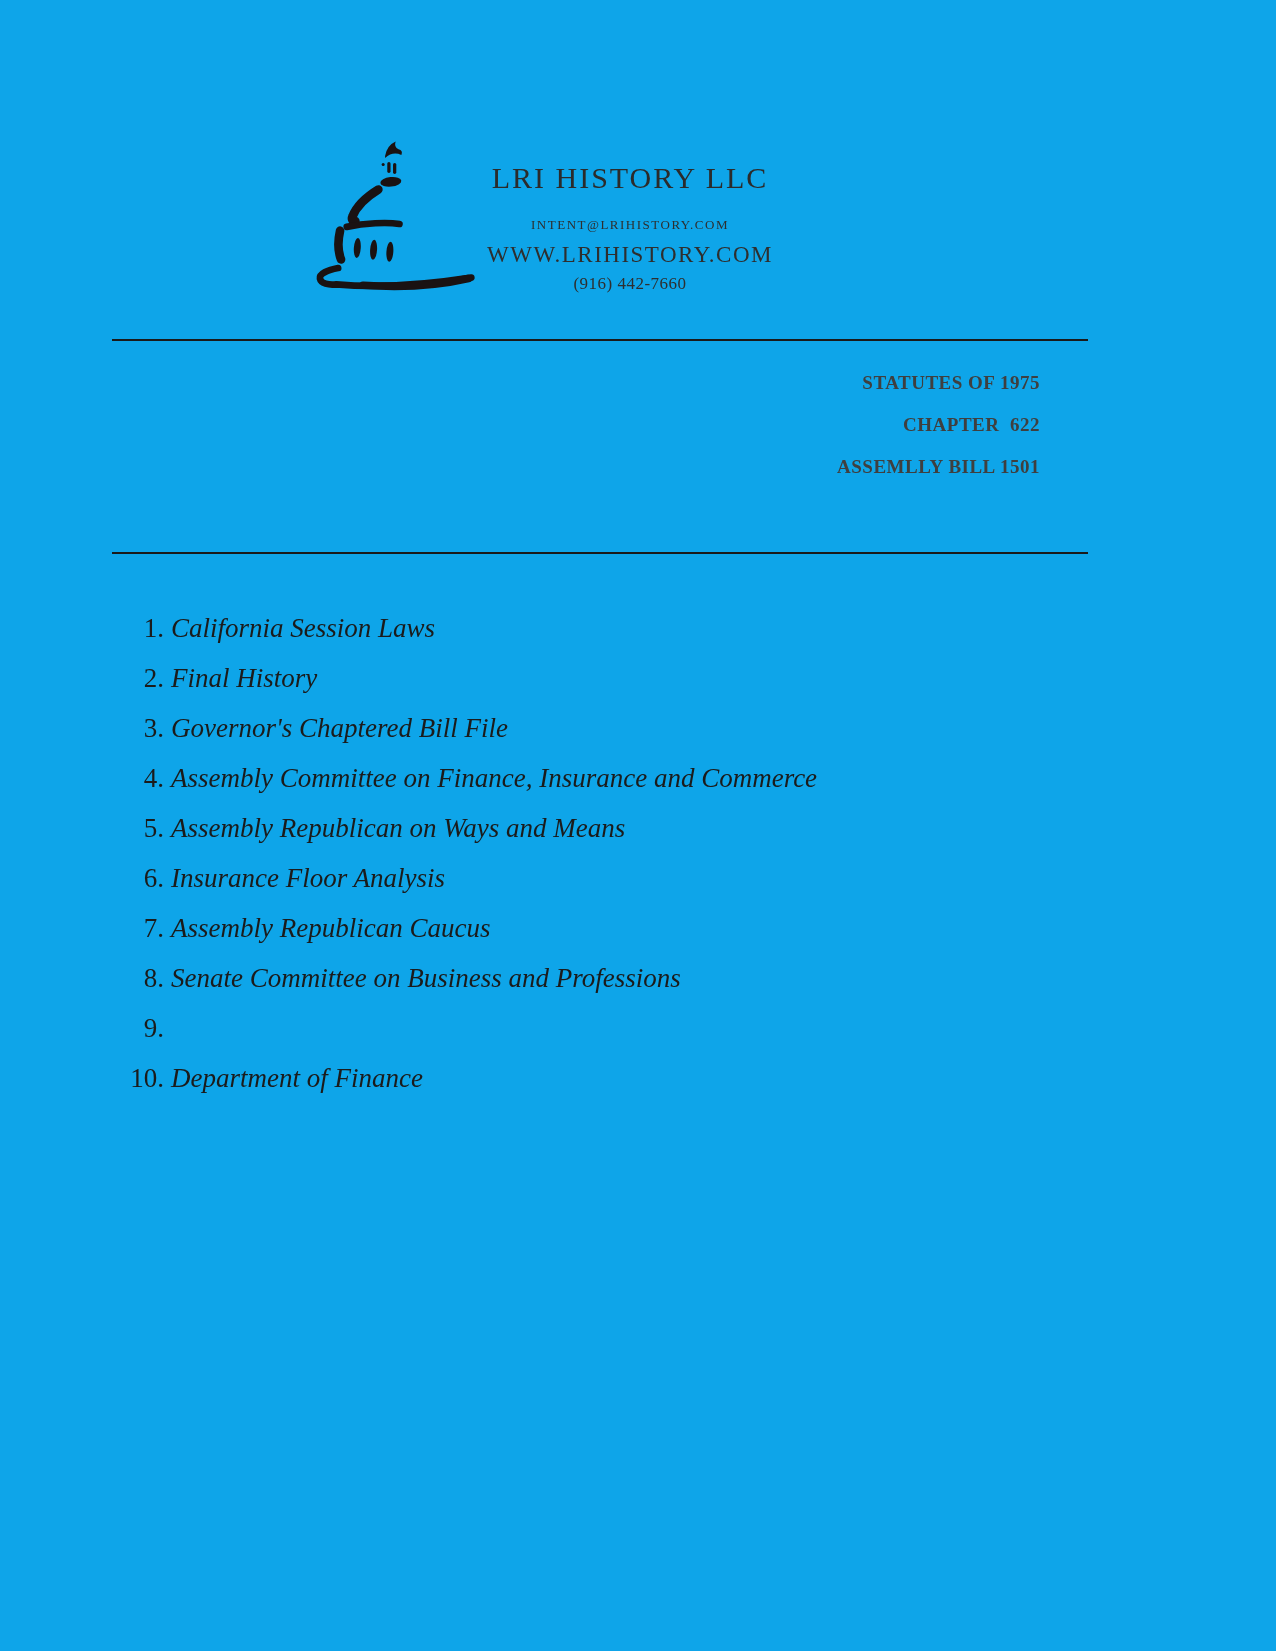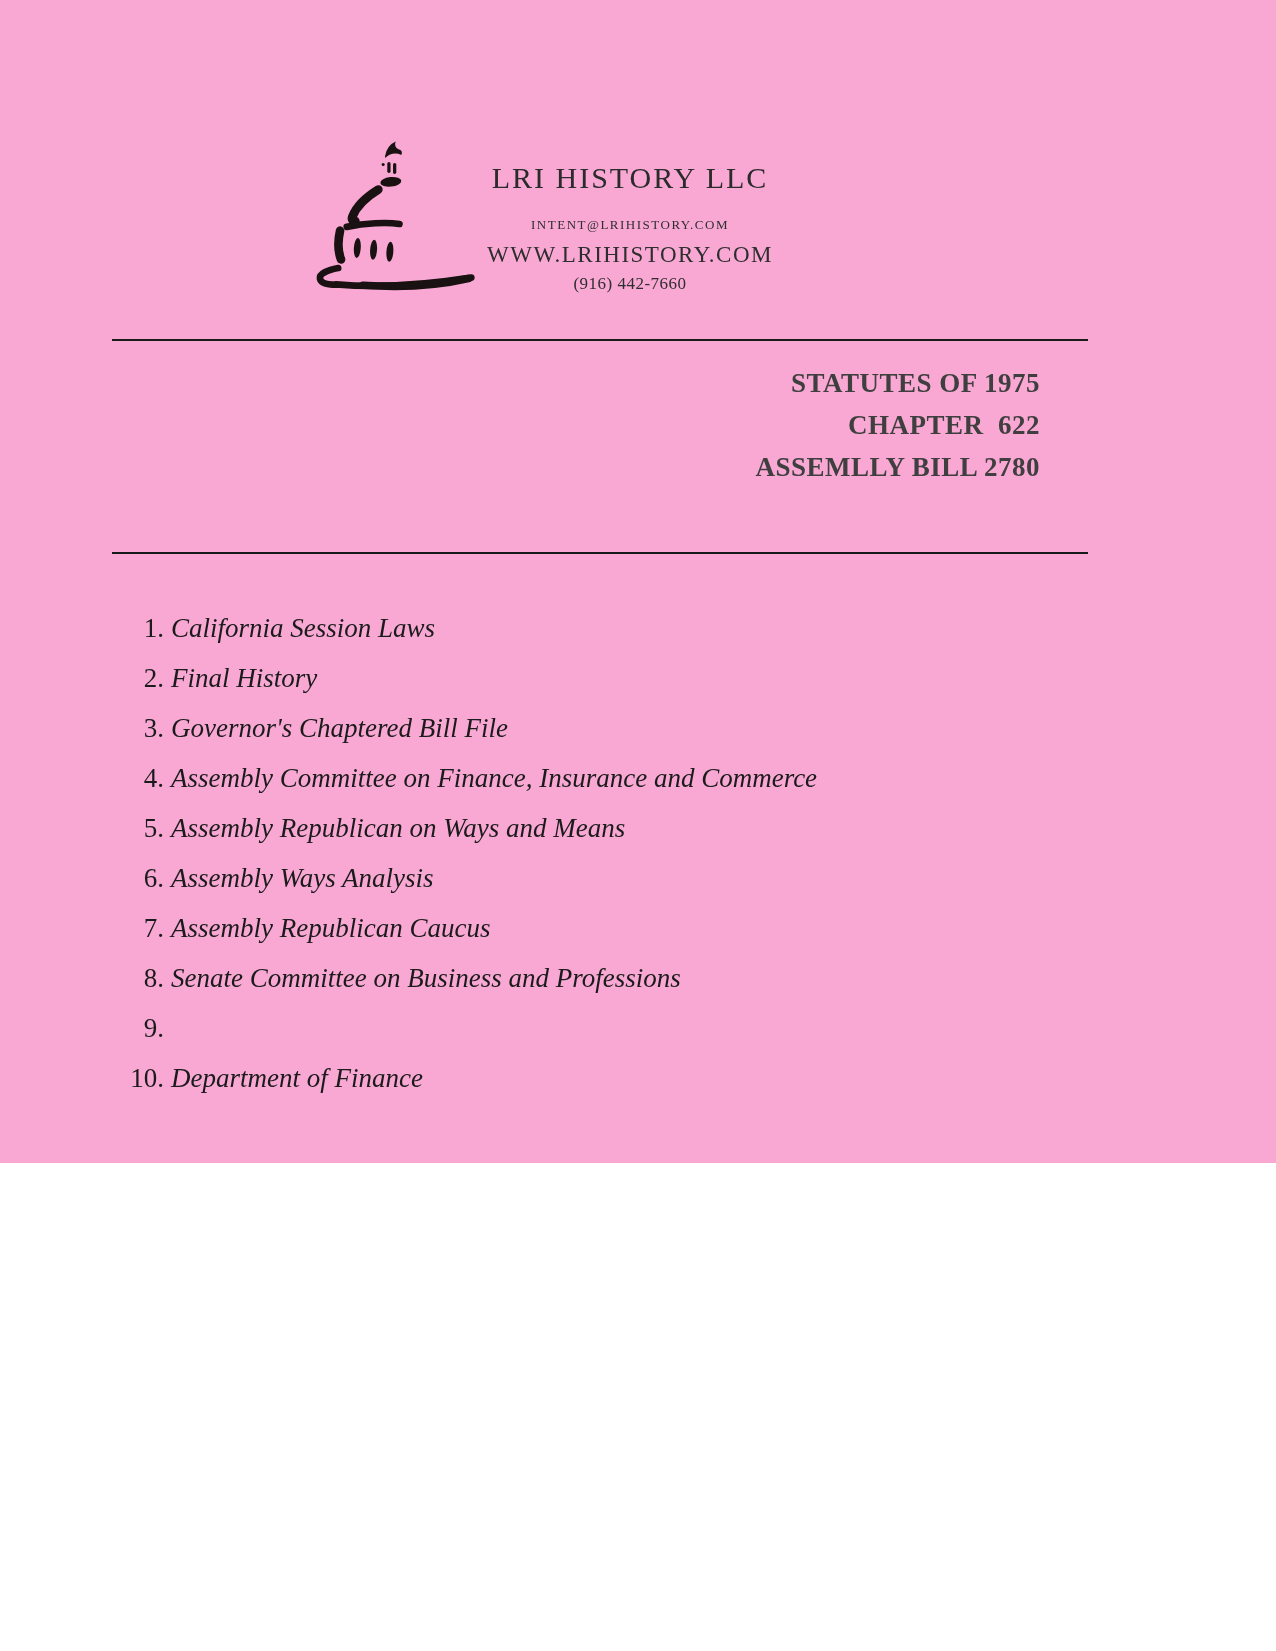--- a/index.html
+++ b/index.html
@@ -1,20 +1,20 @@
 <!DOCTYPE html>
 <html><head>
 <meta charset="utf-8">
 <style>
   html,body{margin:0;padding:0;background:#ffffff;}
   .page{
     position:relative;
     width:1276px;
-    height:1163px;
-    background:#f9a8d4;
+    height:1651px;
+    background:#0ea5e9;
     font-family:"Liberation Serif","DejaVu Serif",serif;
     overflow:hidden;
   }
   
   .logo{
     position:absolute;
     left:296px; top:126px;
     width:182px; height:172px;
   }
   .header-text{
@@ -58,21 +58,21 @@
   }
   .rule-1{top:339px;}
   .rule-2{top:552px;}
   
   .title-block{
     position:absolute;
     right:236px;
     top:362px;
     text-align:right;
     font-weight:bold;
-    font-size:27px;
+    font-size:19px;
     line-height:42px;
     letter-spacing:0.5px;
     color:#3f3f3f;
   }
   .title-block div{white-space:pre;}
   
   .toc{
     position:absolute;
     left:112px;
     top:582px;
@@ -143,21 +143,21 @@
     <div class="contact-email">INTENT@LRIHISTORY.COM</div>
     <div class="contact-web">WWW.LRIHISTORY.COM</div>
     <div class="contact-phone">(916) 442-7660</div>
   </div>
 
   <div class="rule rule-1"></div>
 
   <div class="title-block">
     <div>STATUTES OF 1975</div>
     <div>CHAPTER  622</div>
-    <div>ASSEMLLY BILL 2780</div>
+    <div>ASSEMLLY BILL 1501</div>
   </div>
 
   <div class="rule rule-2"></div>
 
   <div class="toc">
     <ol class="toc-list">
       <li>
         <span class="toc-num">1.</span>
         <span class="toc-label">California Session Laws</span>
       </li>
@@ -172,21 +172,21 @@
       <li>
         <span class="toc-num">4.</span>
         <span class="toc-label">Assembly Committee on Finance, Insurance and Commerce</span>
       </li>
       <li>
         <span class="toc-num">5.</span>
         <span class="toc-label">Assembly Republican on Ways and Means</span>
       </li>
       <li>
         <span class="toc-num">6.</span>
-        <span class="toc-label">Assembly Ways Analysis</span>
+        <span class="toc-label">Insurance Floor Analysis</span>
       </li>
       <li>
         <span class="toc-num">7.</span>
         <span class="toc-label">Assembly Republican Caucus</span>
       </li>
       <li>
         <span class="toc-num">8.</span>
         <span class="toc-label">Senate Committee on Business and Professions</span>
       </li>
       <li>

